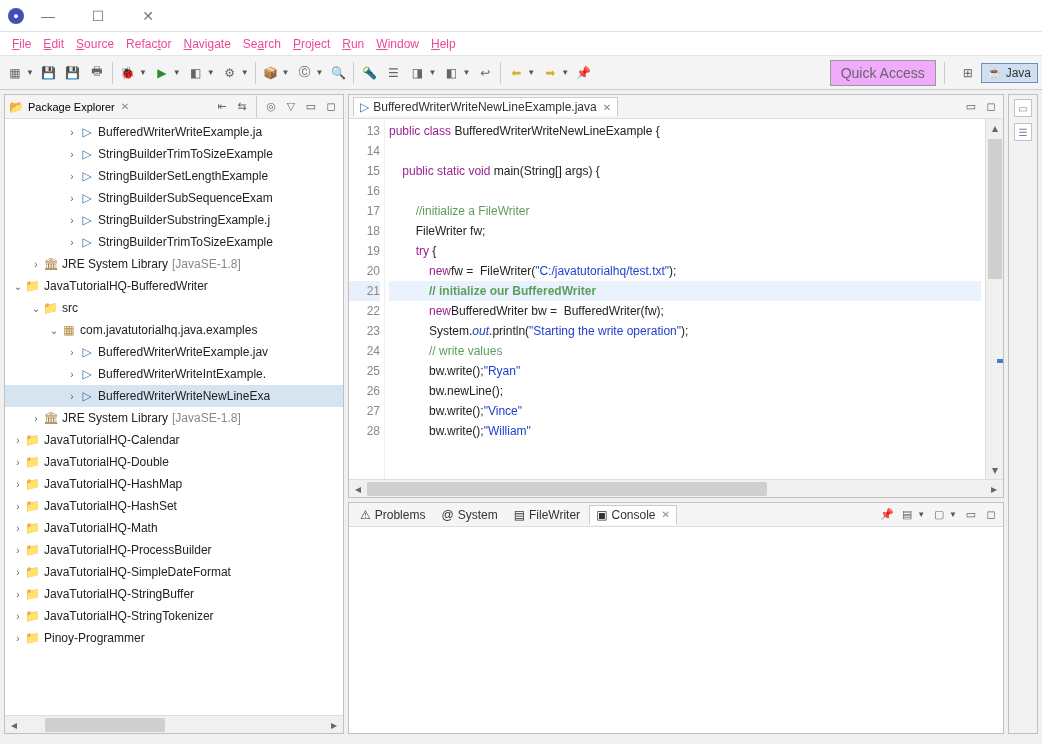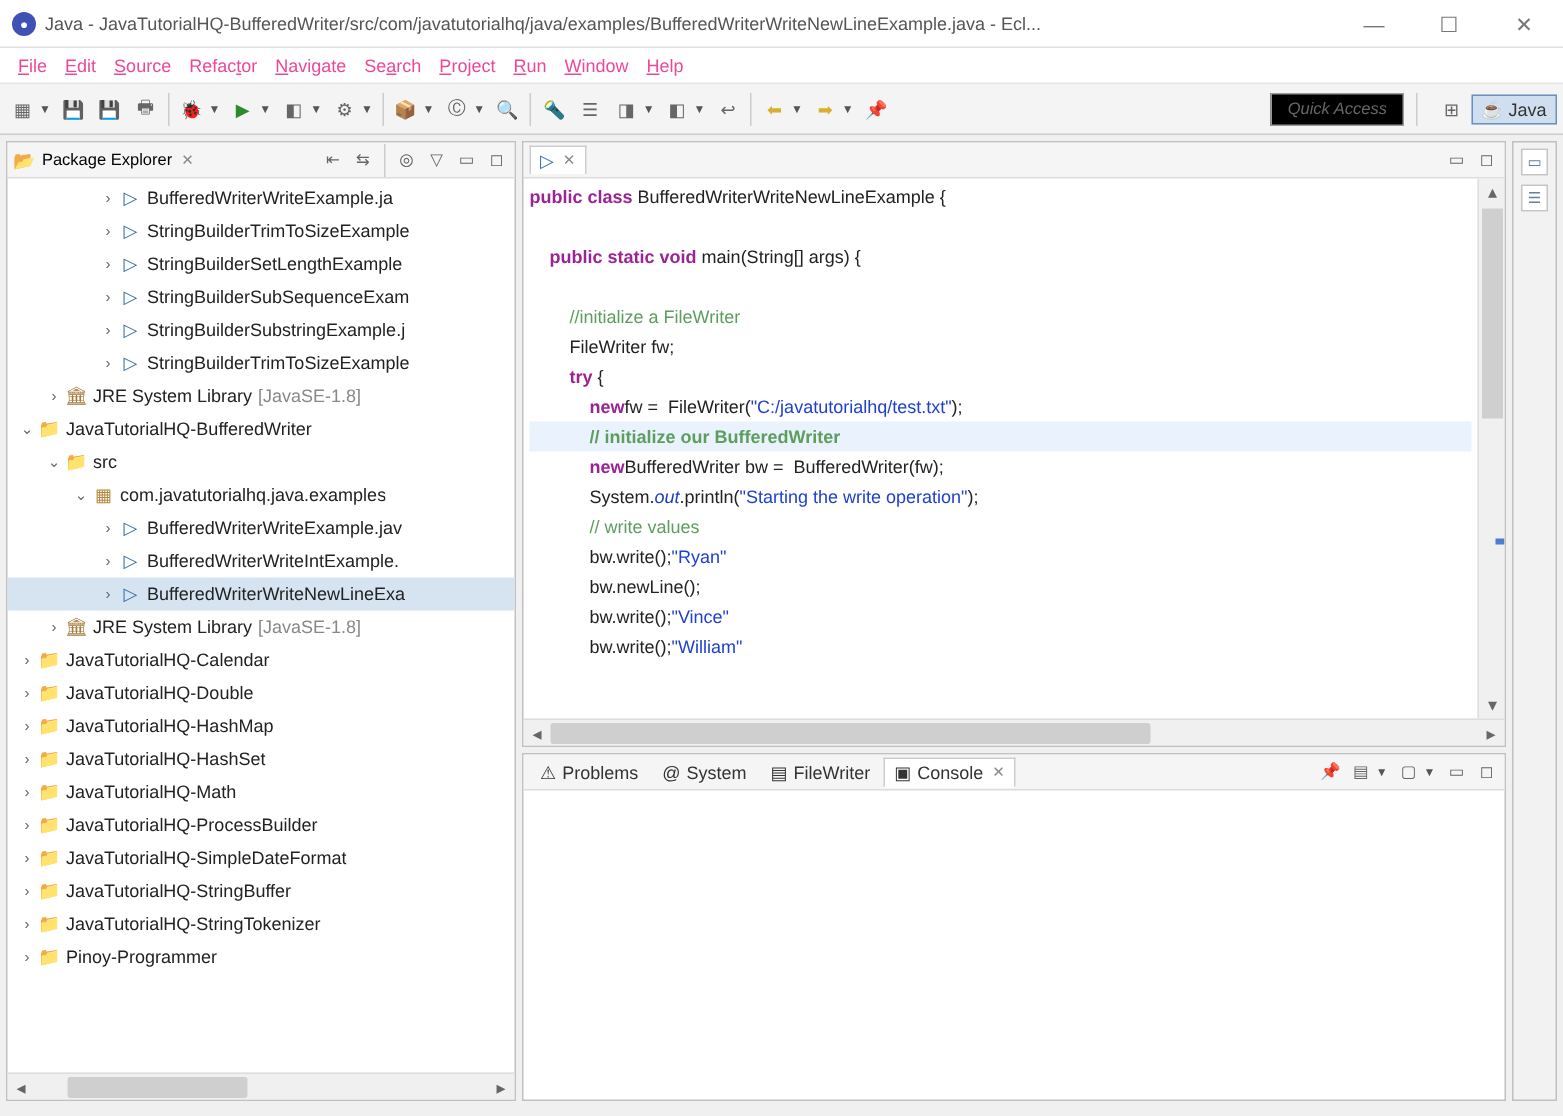--- a/index.html
+++ b/index.html
@@ -13,21 +13,21 @@
 
 .menubar { height: 24px; background: #fff; display: flex; align-items: center; padding: 0 6px; border-bottom: 1px solid #e5e5e5; }
 .menubar .mitem { padding: 2px 6px; color: #ec4899; cursor: default; }
 .menubar .mitem u { text-decoration: underline; }
 
 .toolbar { height: 34px; background: #f4f4f4; border-bottom: 1px solid #ccc; display: flex; align-items: center; padding: 0 4px; gap: 2px; }
 .tbtn { width: 22px; height: 22px; display: inline-flex; align-items: center; justify-content: center; color: #666; border: 1px solid transparent; }
 .tsep { width: 1px; height: 22px; background: #ccc; margin: 0 2px; }
 .tdrop { font-size: 8px; color: #555; margin-left: -2px; margin-right: 2px; }
 .toolbar .spacer { flex: 1; }
-.quick-access { border: 1px solid #999; padding: 4px 10px; font-size: 11px; color: #666; background: #000000; margin-right: 4px; font-style: italic; }
+.quick-access { border: 1px solid #999; padding: 4px 10px; font-size: 14px; color: #666; background: #f0abfc; margin-right: 4px; }
 .persp { display: flex; align-items: center; gap: 2px; margin-left: 8px; }
 .persp-btn { display: inline-flex; align-items: center; gap: 3px; border: 1px solid #c0c0c0; background: #e8e8e8; padding: 2px 6px; font-size: 12px; color: #333; }
 .persp-btn.active { background: #d0dff0; border-color: #6a8fc0; }
 
 .workarea { display: flex; height: calc(744px - 32px - 24px - 34px - 6px); padding: 4px; gap: 4px; }
 
 .panel { background: #fff; border: 1px solid #c0c0c0; display: flex; flex-direction: column; overflow: hidden; }
 .panel-header { height: 24px; background: #f5f5f5; border-bottom: 1px solid #ddd; display: flex; align-items: center; padding: 0 4px; gap: 4px; }
 .panel-header .tab { display: inline-flex; align-items: center; gap: 4px; background: #fff; border: 1px solid #ccc; border-bottom: none; padding: 2px 6px; font-size: 11px; color: #333; }
 .panel-header .tab .close { color: #888; font-size: 10px; margin-left: 2px; }
@@ -55,21 +55,21 @@
 
 .right-col { flex: 1; display: flex; flex-direction: column; gap: 4px; }
 .editor-panel { flex: 1; }
 .editor-body { flex: 1; display: flex; overflow: hidden; position: relative; }
 .gutter { width: 36px; background: #fff; border-right: 1px solid #eee; text-align: right; padding: 2px 4px 2px 0; color: #888; font-family: Consolas, monospace; font-size: 14px; line-height: 20px; }
 .gutter .ln { height: 20px; }
 .gutter .ln.cur { background: #e8f0fb; }
 .codearea { flex: 1; overflow: auto; font-family: Consolas, monospace; font-size: 14px; line-height: 20px; padding: 2px 4px; white-space: pre; color: #222; position: relative; }
 .codearea .cline { height: 20px; }
 .codearea .cline.cur { background: #eaf3fd; font-weight: bold; }
-.kw { color: #9b2393; font-weight: bold; }
+.kw { color: #9b2393; font-weight: normal; }
 .cm { color: #5c9e5c; }
 .st { color: #2040d0; }
 .fld { color: #1a3fbf; font-style: italic; }
 .vscroll { width: 18px; background: #f0f0f0; border-left: 1px solid #ddd; position: relative; }
 .vscroll .thumb { position: absolute; left: 2px; top: 20px; width: 14px; height: 140px; background: #cfcfcf; }
 .vscroll .arrow { position: absolute; left: 0; width: 18px; height: 18px; display: flex; align-items: center; justify-content: center; color: #666; }
 .vscroll .arrow.t { top: 0; } .vscroll .arrow.b { bottom: 0; }
 .ov-mark { position: absolute; right: 0; width: 6px; height: 4px; background: #4a7dcf; }
 
 .bottom-panel { height: 232px; }
@@ -79,21 +79,20 @@
 .console-body { flex: 1; background: #fff; padding: 4px 6px; color: #333; }
 
 .sidebar { width: 30px; background: #f2f2f2; border: 1px solid #c0c0c0; display: flex; flex-direction: column; align-items: center; padding: 4px 0; gap: 6px; }
 .sidebar .sicon { width: 18px; height: 18px; display: flex; align-items: center; justify-content: center; color: #6a7fa0; border: 1px solid #c5c5c5; background: #fff; font-size: 10px; }
 </style>
 </head>
 <body>
 
 <div class="titlebar">
   <span class="icon">●</span>
-  <span class="title">Java - JavaTutorialHQ-BufferedWriter/src/com/javatutorialhq/java/examples/BufferedWriterWriteNewLineExample.java - Ecl...</span>
   <div class="winbtns">
     <span class="winbtn">—</span>
     <span class="winbtn">☐</span>
     <span class="winbtn">✕</span>
   </div>
 </div>
 
 <div class="menubar">
   <span class="mitem"><u>F</u>ile</span>
   <span class="mitem"><u>E</u>dit</span>
@@ -302,27 +301,46 @@
       </div>
     </div>
   </div>
 
   <div class="right-col">
 
     <div class="panel editor-panel">
       <div class="panel-header">
         <span class="tab">
           <span style="color:#3a6ea5">▷</span>
+          <span>BufferedWriterWriteNewLineExample.java</span>
           <span class="close">✕</span>
         </span>
         <div class="hspacer"></div>
         <span class="hicon">▭</span>
         <span class="hicon">◻</span>
       </div>
       <div class="editor-body">
+        <div class="gutter" id="gutter">
+            <div class="ln">13</div>
+            <div class="ln">14</div>
+            <div class="ln">15</div>
+            <div class="ln">16</div>
+            <div class="ln">17</div>
+            <div class="ln">18</div>
+            <div class="ln">19</div>
+            <div class="ln">20</div>
+            <div class="ln cur">21</div>
+            <div class="ln">22</div>
+            <div class="ln">23</div>
+            <div class="ln">24</div>
+            <div class="ln">25</div>
+            <div class="ln">26</div>
+            <div class="ln">27</div>
+            <div class="ln">28</div>
+          </div>
         <div class="codearea" id="code"><div class="cline"><span class="kw">public</span> <span class="kw">class</span> BufferedWriterWriteNewLineExample {</div><div class="cline"></div><div class="cline">    <span class="kw">public</span> <span class="kw">static</span> <span class="kw">void</span> main(String[] args) {</div><div class="cline"></div><div class="cline">        <span class="cm">//initialize a FileWriter</span></div><div class="cline">        FileWriter fw;</div><div class="cline">        <span class="kw">try</span> {</div><div class="cline">            <span class="kw">new</span>fw =  FileWriter(<span class="st">"C:/javatutorialhq/test.txt"</span>);</div><div class="cline cur">            <span class="cm">// initialize our BufferedWriter</span></div><div class="cline">            <span class="kw">new</span>BufferedWriter bw =  BufferedWriter(fw);</div><div class="cline">            System.<span class="fld">out</span>.println(<span class="st">"Starting the write operation"</span>);</div><div class="cline">            <span class="cm">// write values</span></div><div class="cline">            bw.write();<span class="st">"Ryan"</span></div><div class="cline">            bw.newLine();</div><div class="cline">            bw.write();<span class="st">"Vince"</span></div><div class="cline">            bw.write();<span class="st">"William"</span></div></div>
         <div class="vscroll">
           <span class="arrow t">▴</span>
           <div class="thumb"></div>
           <span class="arrow b">▾</span>
           <div class="ov-mark" style="top:240px"></div>
         </div>
       </div>
       <div class="hscroll">
         <span class="arrow l">◂</span>

